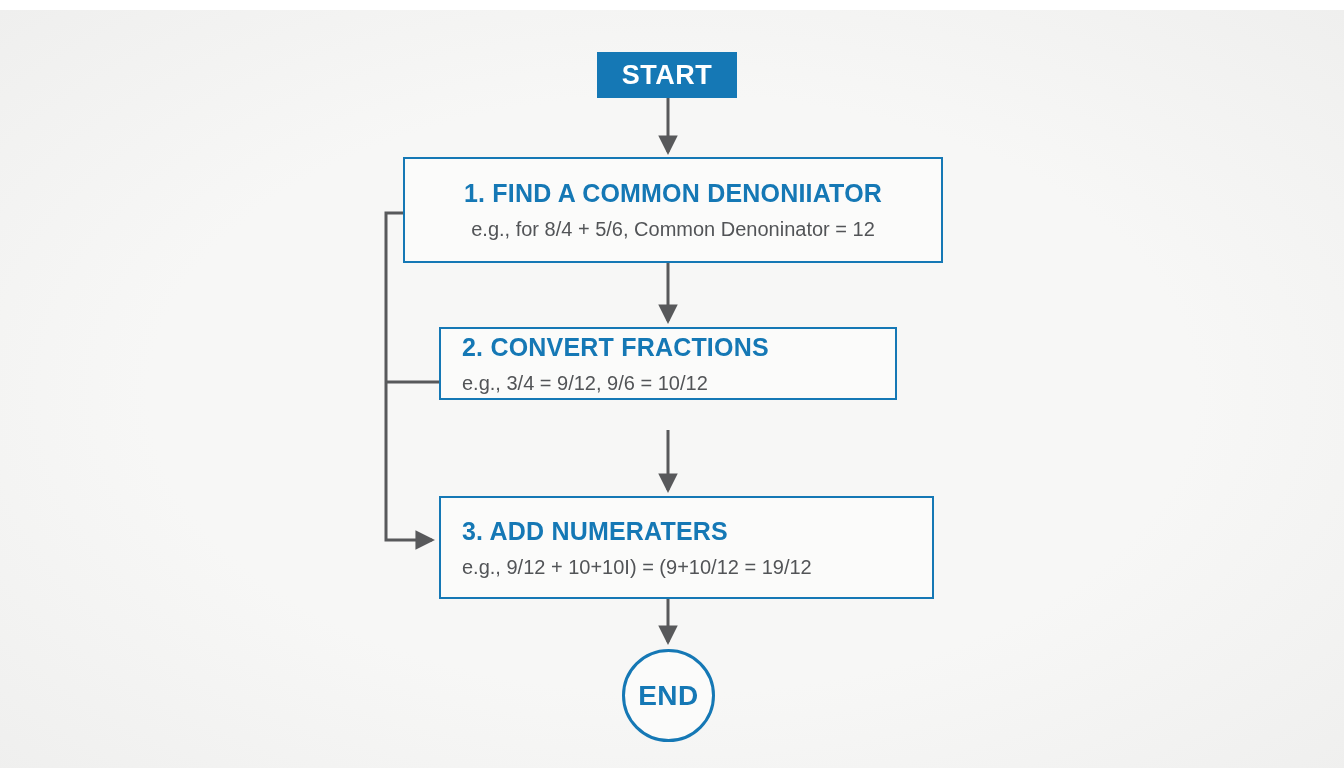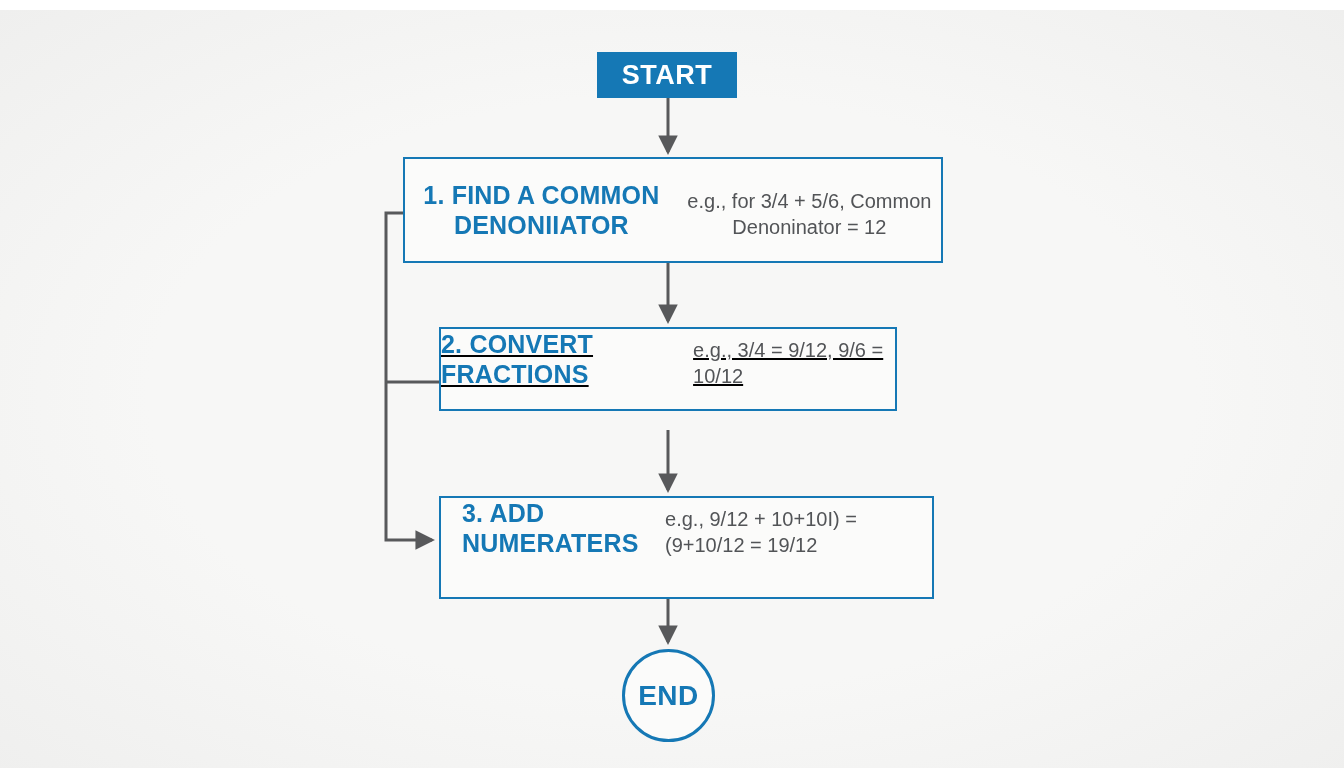--- a/index.html
+++ b/index.html
@@ -44,21 +44,21 @@
     width: 140px; height: 46px;
     background: var(--accent);
     color: #ffffff;
     display: flex; align-items: center; justify-content: center;
     font-size: 27px; font-weight: bold; letter-spacing: 0.5px;
   }
   .step-box {
     border: 2px solid var(--accent);
     background: var(--box-bg);
     display: flex;
-    flex-direction: row;
+    flex-direction: column;
     justify-content: center;
   }
   .step-title {
     color: var(--accent);
     font-size: 25px;
     font-weight: bold;
     letter-spacing: 0.2px;
     line-height: 1.2;
   }
   .step-example {
@@ -68,24 +68,24 @@
     margin-top: 8px;
   }
   .step-1 {
     left: 403px; top: 147px;
     width: 540px; height: 106px;
     align-items: center;
     text-align: center;
   }
   .step-2 {
     left: 439px; top: 317px;
-    width: 458px; height: 84px;
+    width: 458px; height: 73px;
     align-items: flex-start;
     text-align: left;
-    text-decoration: underline;
+    padding-left: 21px;
   }
   .step-3 {
     left: 439px; top: 486px;
     width: 495px; height: 103px;
     align-items: flex-start;
     text-align: left;
     padding-left: 21px;
   }
   .end-node {
     left: 622px; top: 639px;
@@ -116,21 +116,21 @@
     <path class="connector" d="M403,203 L386,203 L386,530 L432,530" marker-end="url(#arrow)"></path>
     <path class="connector" d="M386,372 L439,372"></path>
   </svg>
 
   <div class="node start-node">
     <span>START</span>
   </div>
 
   <div class="node step-box step-1">
     <div class="step-title">1. FIND A COMMON DENONIIATOR</div>
-    <div class="step-example">e.g., for 3/4 + 5/6, Common Denoninator = 12</div>
+    <div class="step-example">e.g., for 8/4 + 5/6, Common Denoninator = 12</div>
   </div>
 
   <div class="node step-box step-2">
     <div class="step-title">2. CONVERT FRACTIONS</div>
     <div class="step-example">e.g., 3/4 = 9/12, 9/6 = 10/12</div>
   </div>
 
   <div class="node step-box step-3">
     <div class="step-title">3. ADD NUMERATERS</div>
     <div class="step-example">e.g., 9/12 + 10+10I) = (9+10/12 = 19/12</div>

